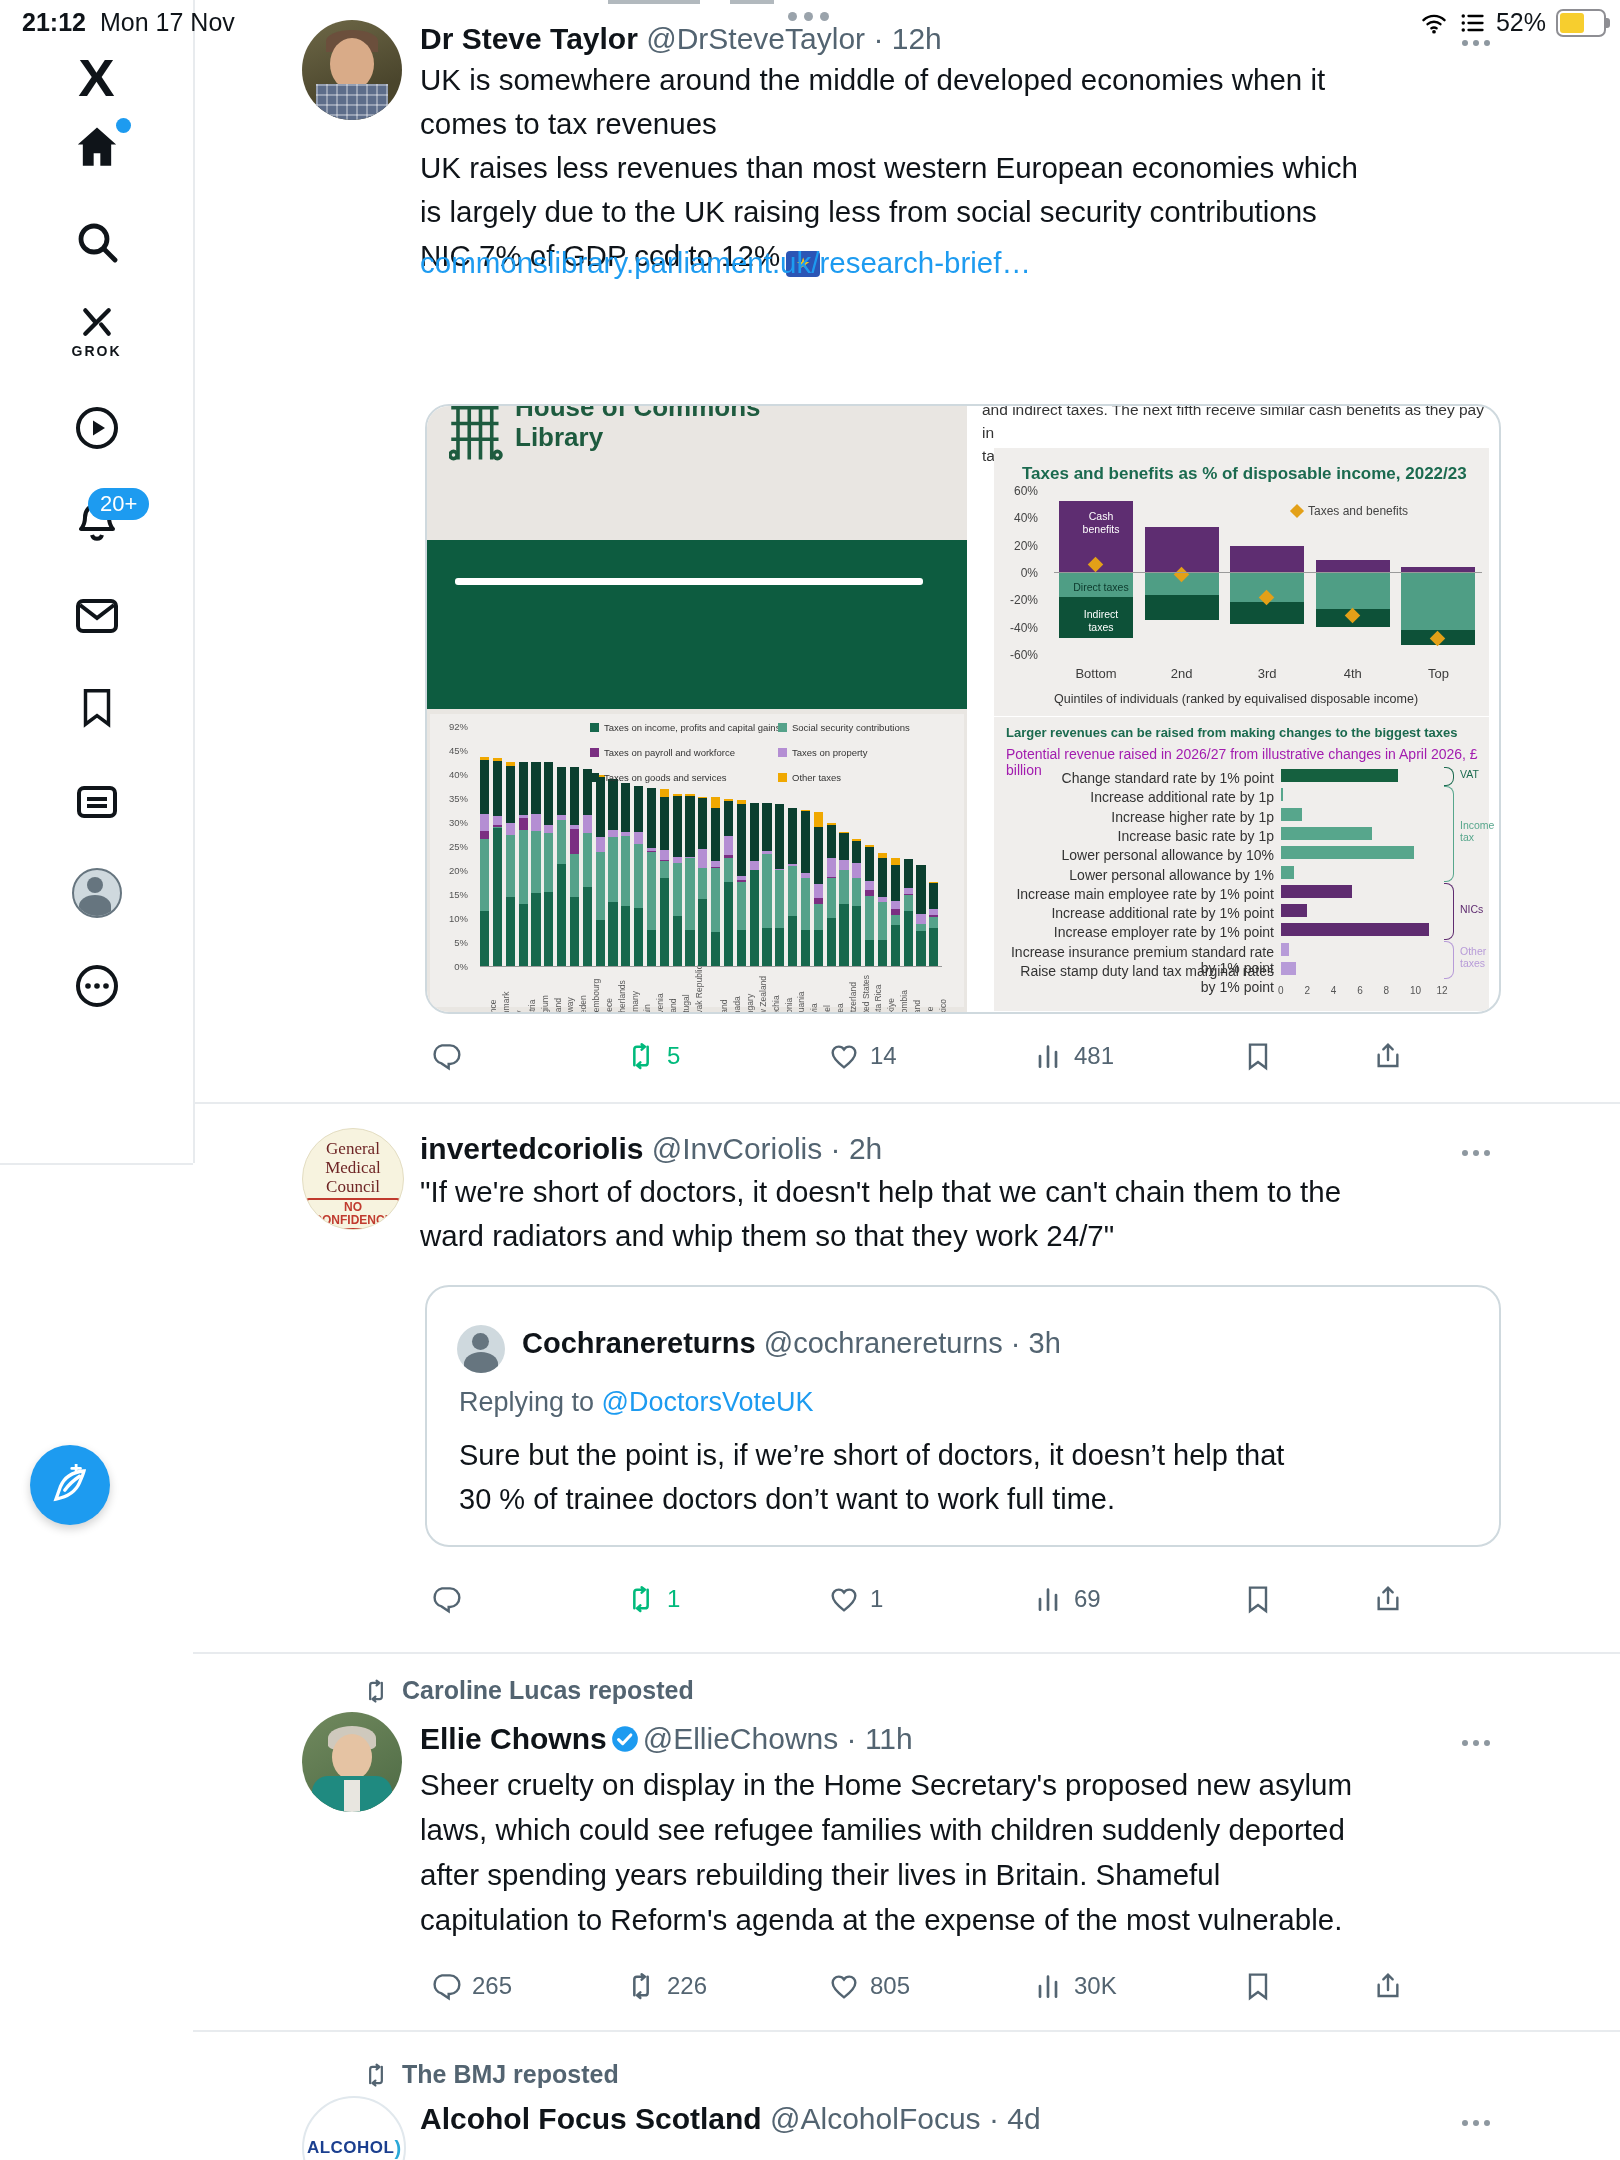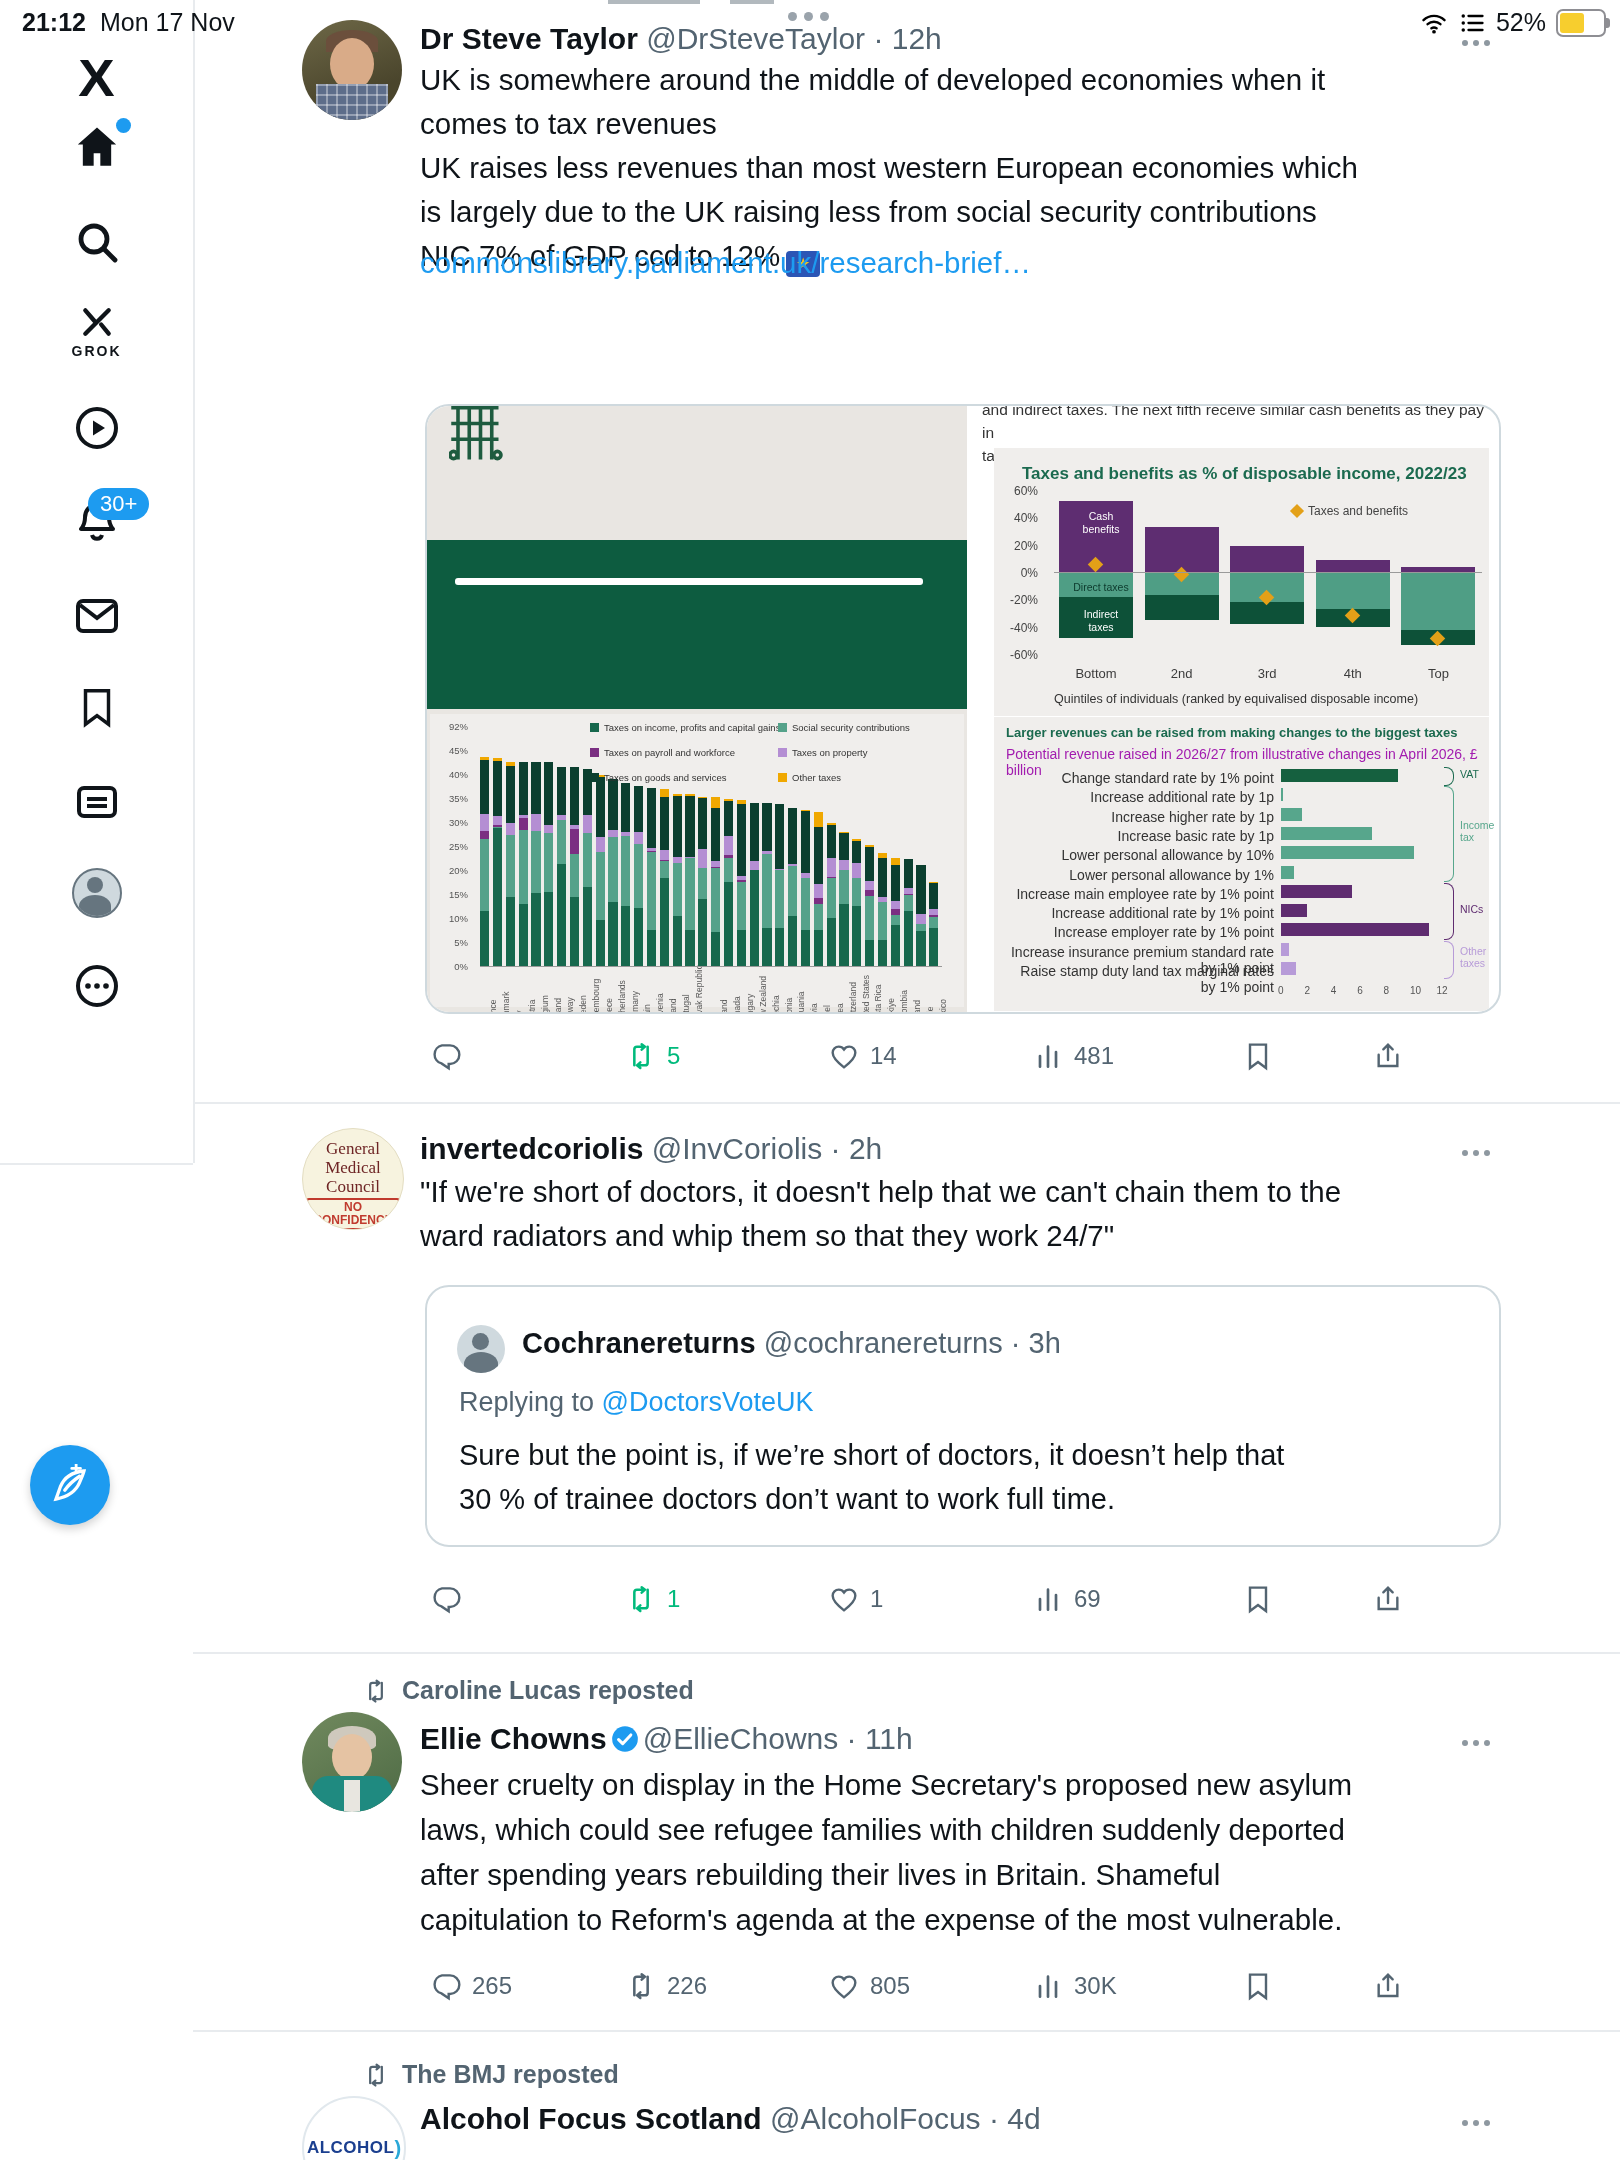--- a/index.html
+++ b/index.html
@@ -274,21 +274,21 @@
   <div class="side-ic" style="top:404px;">
       <svg width="48" height="48">
         <use href="#i-play"></use>
       </svg>
     </div>
   <div class="side-ic" style="top:498px;">
       <svg width="48" height="48">
         <use href="#i-bell"></use>
       </svg>
     </div>
-  <div class="badge">30+</div>
+  <div class="badge">20+</div>
   <div class="side-ic" style="top:592px;">
       <svg width="48" height="48">
         <use href="#i-mail"></use>
       </svg>
     </div>
   <div class="side-ic" style="top:684px;">
       <svg width="46" height="46">
         <use href="#i-bm"></use>
       </svg>
     </div>
@@ -348,20 +348,24 @@
               <line x1="9" y1="2" x2="9" y2="30"></line>
               <line x1="14" y1="2" x2="14" y2="30"></line>
               <line x1="19" y1="2" x2="19" y2="30"></line>
             <line x1="1" y1="7" x2="22" y2="7"></line>
               <line x1="1" y1="14" x2="22" y2="14"></line>
               <line x1="1" y1="21" x2="22" y2="21"></line>
             <circle cx="2" cy="28" r="1.6"></circle>
               <circle cx="21.5" cy="28" r="1.6"></circle>
           </g>
         </svg>
+        <div class="hoc-txt">
+            <div>House of Commons</div>
+            <div>Library</div>
+          </div>
       </div>
       <div class="cover-green">
         <div class="cover-rule"></div>
       </div>
       <div id="country-chart" class="panel" style="left:3px;top:308px;width:534px;height:293px;">
           <div class="c-ylab" style="left: 8px; top: 7px;">92%</div>
           <div class="c-ylab" style="left: 8px; top: 31px;">45%</div>
           <div class="c-ylab" style="left: 8px; top: 55px;">40%</div>
           <div class="c-ylab" style="left: 8px; top: 79px;">35%</div>
           <div class="c-ylab" style="left: 8px; top: 103px;">30%</div>

